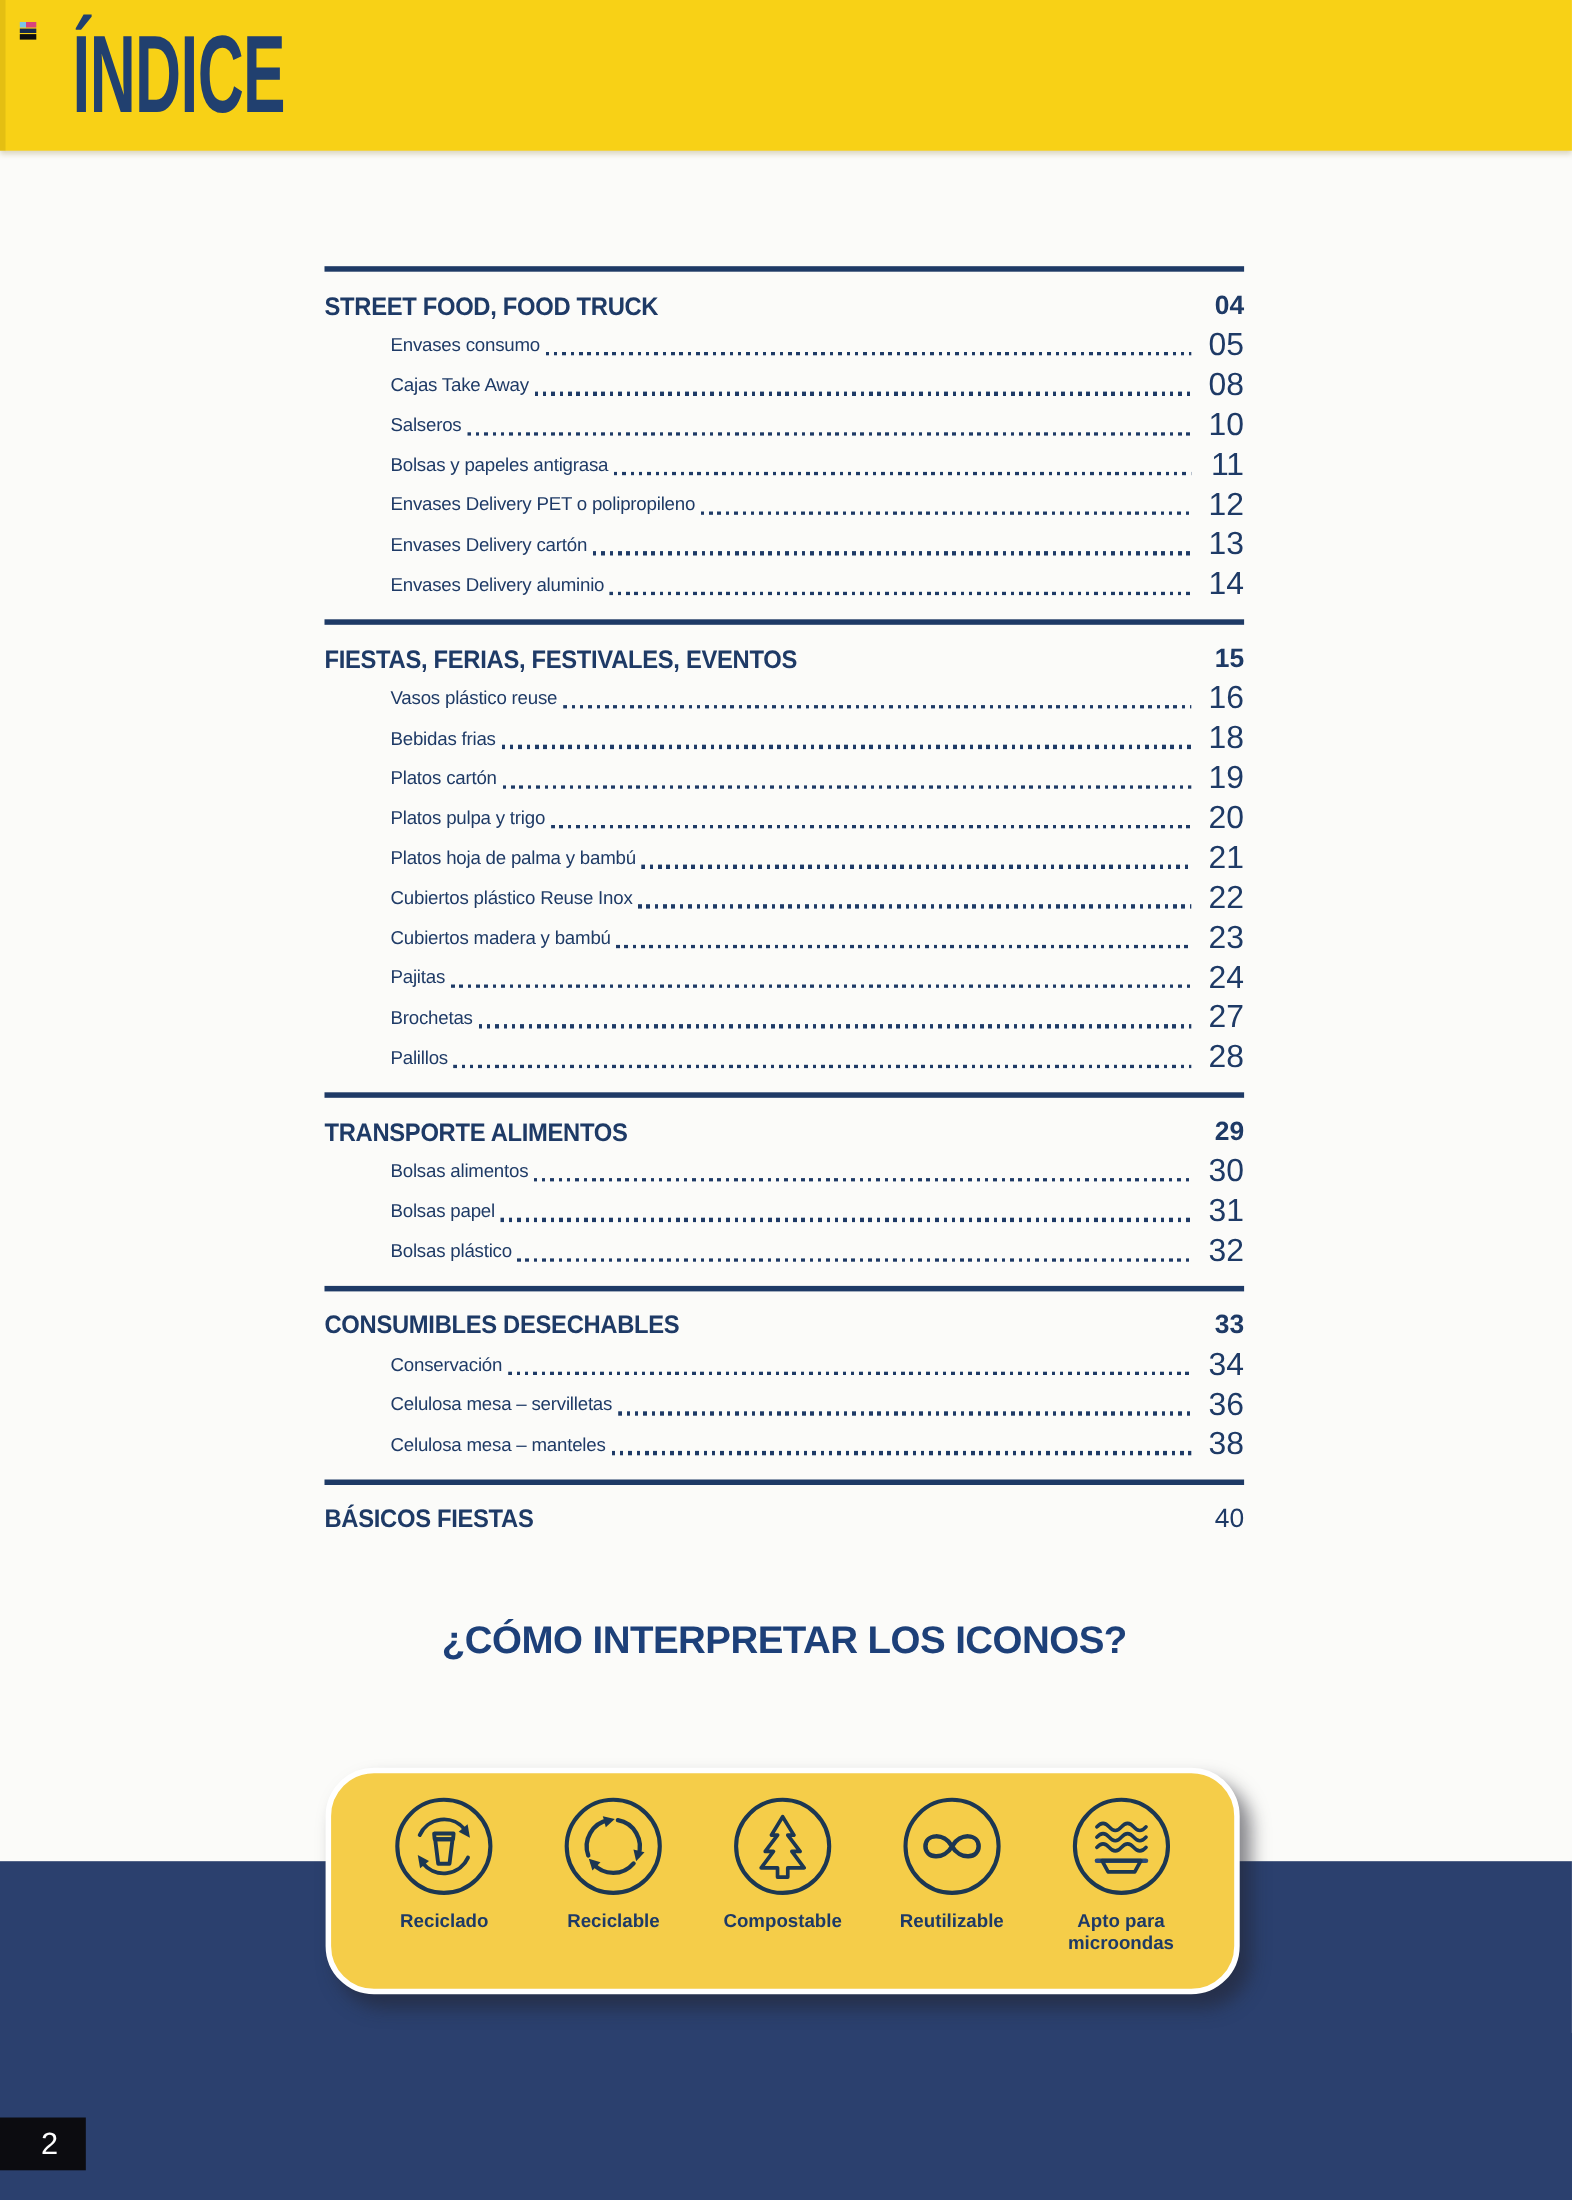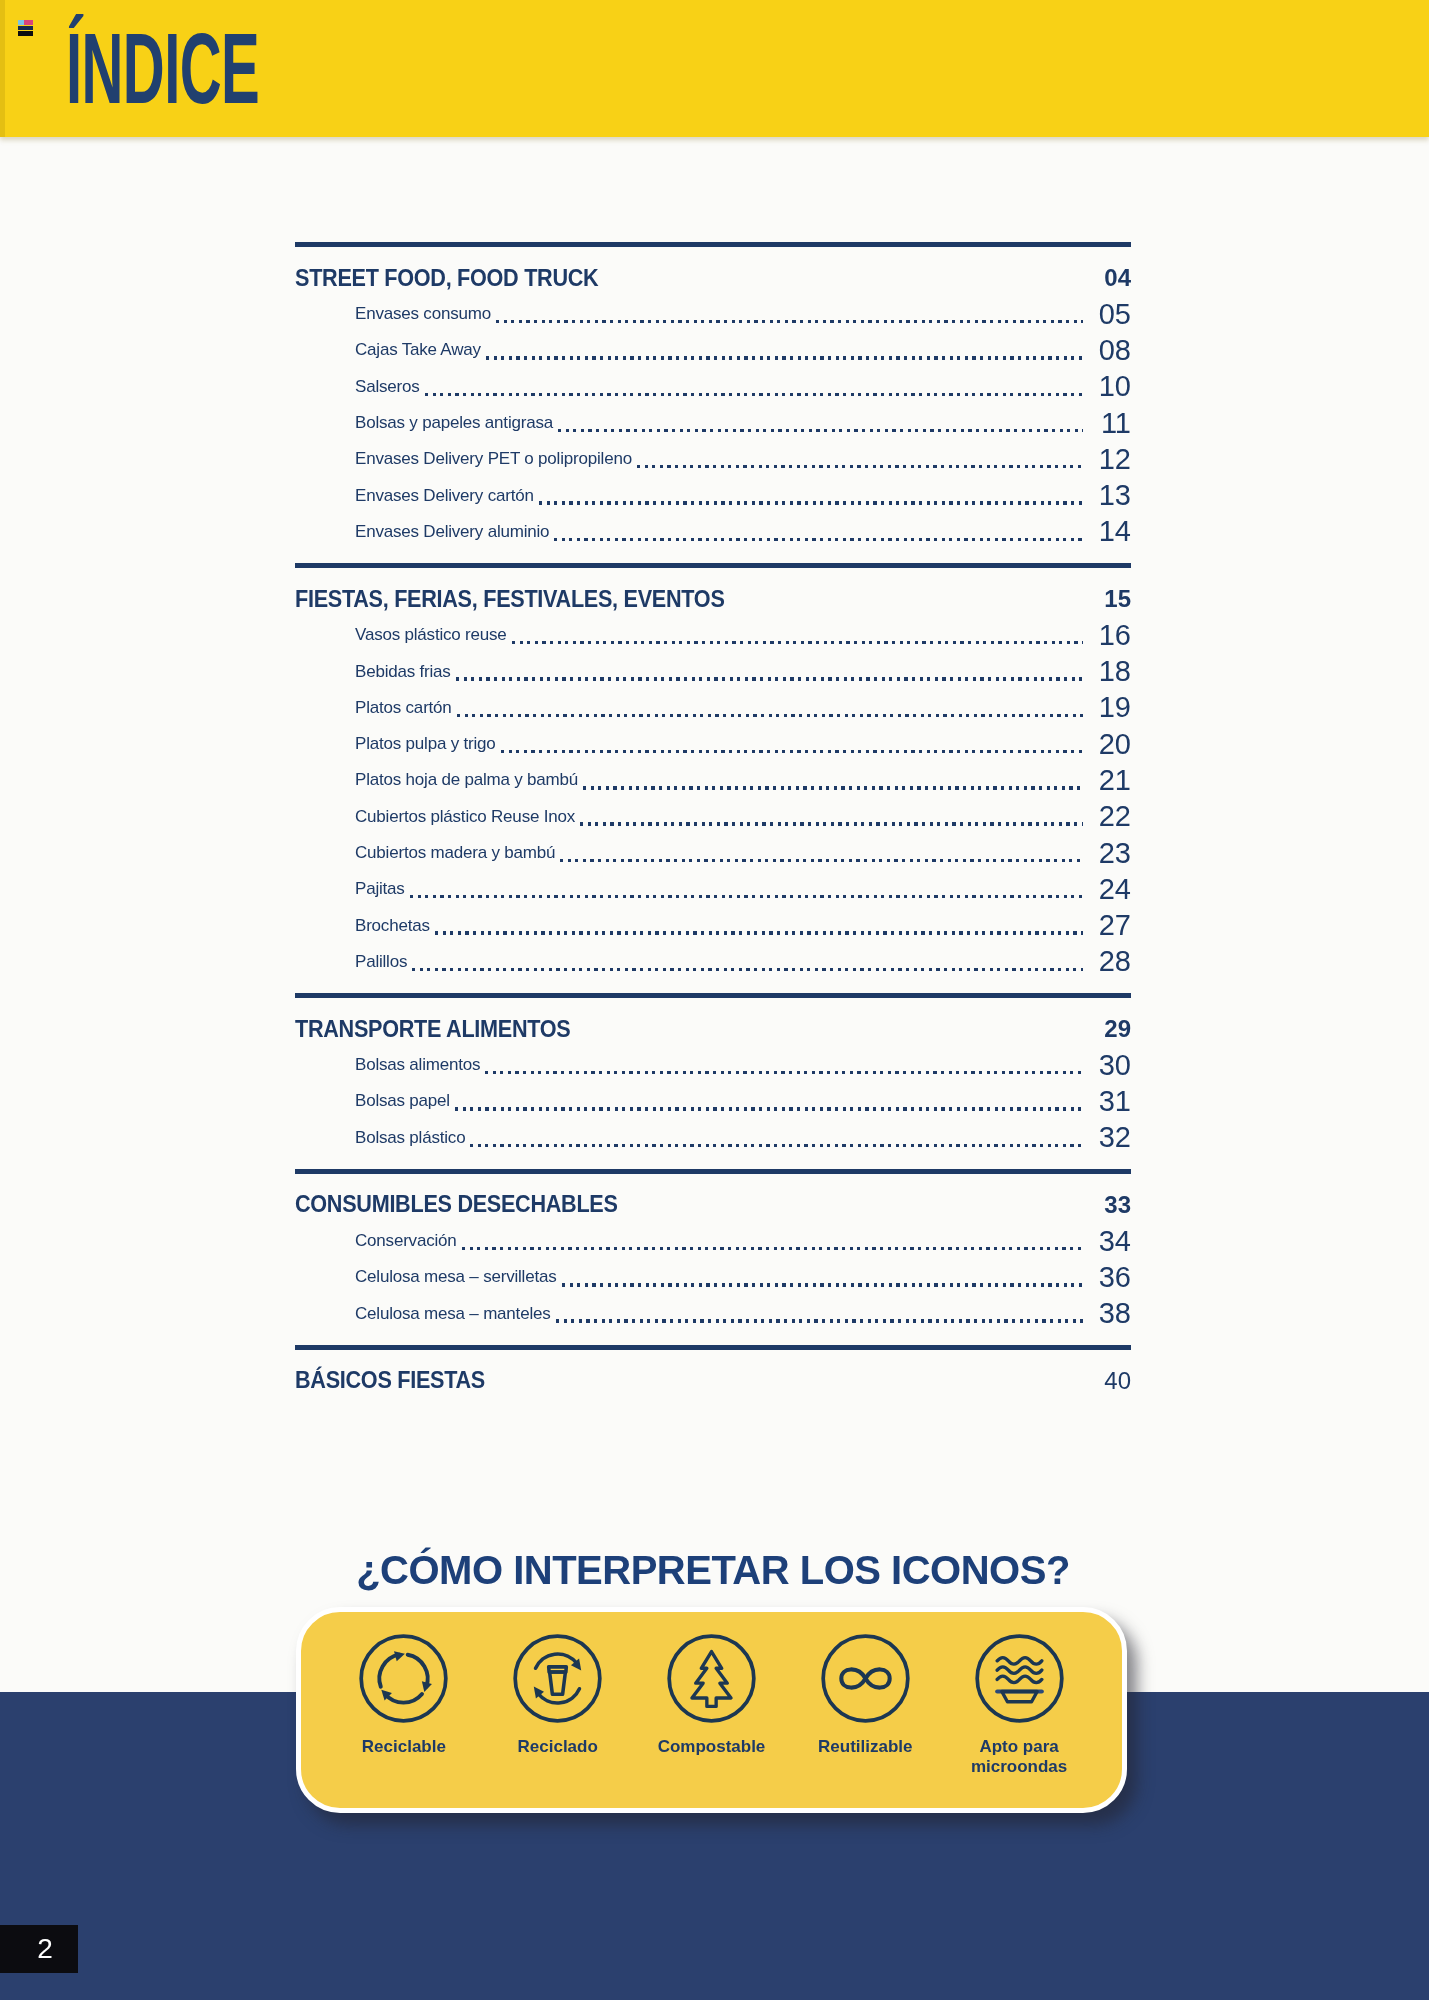--- a/index.html
+++ b/index.html
@@ -51,22 +51,22 @@
   .toc-head .p.reg{ font-weight:normal; }
   .toc-row{ height:36.3px; display:flex; align-items:center; padding-left:60px; }
   .toc-row .l{ font-size:17px; font-weight:500; letter-spacing:-.2px; white-space:nowrap; }
   .toc-row .dots{
     flex:1; height:3.4px; align-self:flex-end; margin:0 8px 9px 5px;
     background-image:repeating-linear-gradient(to right,#1e3a66 0 3.2px,transparent 3.2px 7.6px);
   }
   .toc-row .p{ font-size:29px; min-width:40px; text-align:right; font-weight:400; }
   
   .icons-heading{
-    position:absolute; left:295px; top:1548px; width:836px;
-    text-align:center; font-size:40px; font-weight:bold; color:#1d4079;
+    position:absolute; left:295px; top:1472px; width:836px;
+    text-align:center; font-size:35px; font-weight:bold; color:#1d4079;
     letter-spacing:-.5px; white-space:nowrap;
   }
   .icons-box{
     position:absolute; left:296px; top:1607px; width:831px; height:206px;
     background:#f5cd49; border:5px solid #ffffff; border-radius:44px;
     box-shadow:10px 12px 16px rgba(35,35,45,.55);
     display:flex; justify-content:space-around; align-items:flex-start;
     padding:20px 26px 0 26px; z-index:5;
   }
   .icon-item{ display:flex; flex-direction:column; align-items:center; width:150px; }
@@ -252,20 +252,36 @@
       <div class="toc-head">
         <span class="t">BÁSICOS FIESTAS</span>
         <span class="sp"></span>
         <span class="p reg">40</span>
       </div>
     </div>
   </div>
 
 <div class="icons-heading">¿CÓMO INTERPRETAR LOS ICONOS?</div>
 <div class="icons-box">
+    <div class="icon-item">
+      <div>
+    <svg viewBox="0 0 100 100">
+      <circle cx="50" cy="50" r="45.5" fill="none" stroke="#1c3752" stroke-width="4"></circle>
+      <g fill="none" stroke="#1c3752" stroke-width="3.8" stroke-linecap="round" stroke-linejoin="round">
+        <path d="M40.5,37.5 L59.5,37.5 L59,43 L41,43 Z"></path>
+        <path d="M41.5,43 L58.5,43 L55.5,67 L44.5,67 Z"></path>
+        <path d="M26.4,39 A26,26 0 0 1 70.5,33.5"></path>
+        <path d="M73.6,61 A26,26 0 0 1 29.5,66.5"></path>
+      </g>
+      <path d="M75.5,41.5 L64.5,35.8 L73.2,28.5 Z" fill="#1c3752"></path>
+      <path d="M24.5,58.5 L35.5,64.2 L26.8,71.5 Z" fill="#1c3752"></path>
+    </svg>
+      </div>
+      <div class="icon-label">Reciclado</div>
+    </div>
     <div class="icon-item">
       <div>
     <svg viewBox="0 0 100 100">
       <circle cx="50" cy="50" r="45.5" fill="none" stroke="#1c3752" stroke-width="4"></circle>
       <g fill="none" stroke="#1c3752" stroke-width="4.2" stroke-linecap="round">
         <g>
           <path d="M25.6,58.9 A26,26 0 0 1 45.5,24.4"></path>
           <path d="M51.5,23.3 L39.8,20.6 L42.7,31.4 Z" fill="#1c3752" stroke="none"></path>
         </g>
         <g transform="rotate(120 50 50)">
@@ -278,36 +294,20 @@
         </g>
       </g>
     </svg>
       </div>
       <div class="icon-label">Reciclable</div>
     </div>
     <div class="icon-item">
       <div>
     <svg viewBox="0 0 100 100">
       <circle cx="50" cy="50" r="45.5" fill="none" stroke="#1c3752" stroke-width="4"></circle>
-      <g fill="none" stroke="#1c3752" stroke-width="3.8" stroke-linecap="round" stroke-linejoin="round">
-        <path d="M40.5,37.5 L59.5,37.5 L59,43 L41,43 Z"></path>
-        <path d="M41.5,43 L58.5,43 L55.5,67 L44.5,67 Z"></path>
-        <path d="M26.4,39 A26,26 0 0 1 70.5,33.5"></path>
-        <path d="M73.6,61 A26,26 0 0 1 29.5,66.5"></path>
-      </g>
-      <path d="M75.5,41.5 L64.5,35.8 L73.2,28.5 Z" fill="#1c3752"></path>
-      <path d="M24.5,58.5 L35.5,64.2 L26.8,71.5 Z" fill="#1c3752"></path>
-    </svg>
-      </div>
-      <div class="icon-label">Reciclado</div>
-    </div>
-    <div class="icon-item">
-      <div>
-    <svg viewBox="0 0 100 100">
-      <circle cx="50" cy="50" r="45.5" fill="none" stroke="#1c3752" stroke-width="4"></circle>
       <path d="M50,21 L61,39 L55,39 L67,55 L59,55 L71,71 L55,71 L55,80 L45,80 L45,71 L29,71 L41,55 L33,55 L45,39 L39,39 Z" fill="none" stroke="#1c3752" stroke-width="3.6" stroke-linejoin="round"></path>
     </svg>
       </div>
       <div class="icon-label">Compostable</div>
     </div>
     <div class="icon-item">
       <div>
     <svg viewBox="0 0 100 100">
       <circle cx="50" cy="50" r="45.5" fill="none" stroke="#1c3752" stroke-width="4"></circle>
       <path d="M50,50 C42,36 24,38 24,50 C24,62 42,64 50,50 C58,36 76,38 76,50 C76,62 58,64 50,50 Z" fill="none" stroke="#1c3752" stroke-width="4.4" stroke-linejoin="round"></path>

